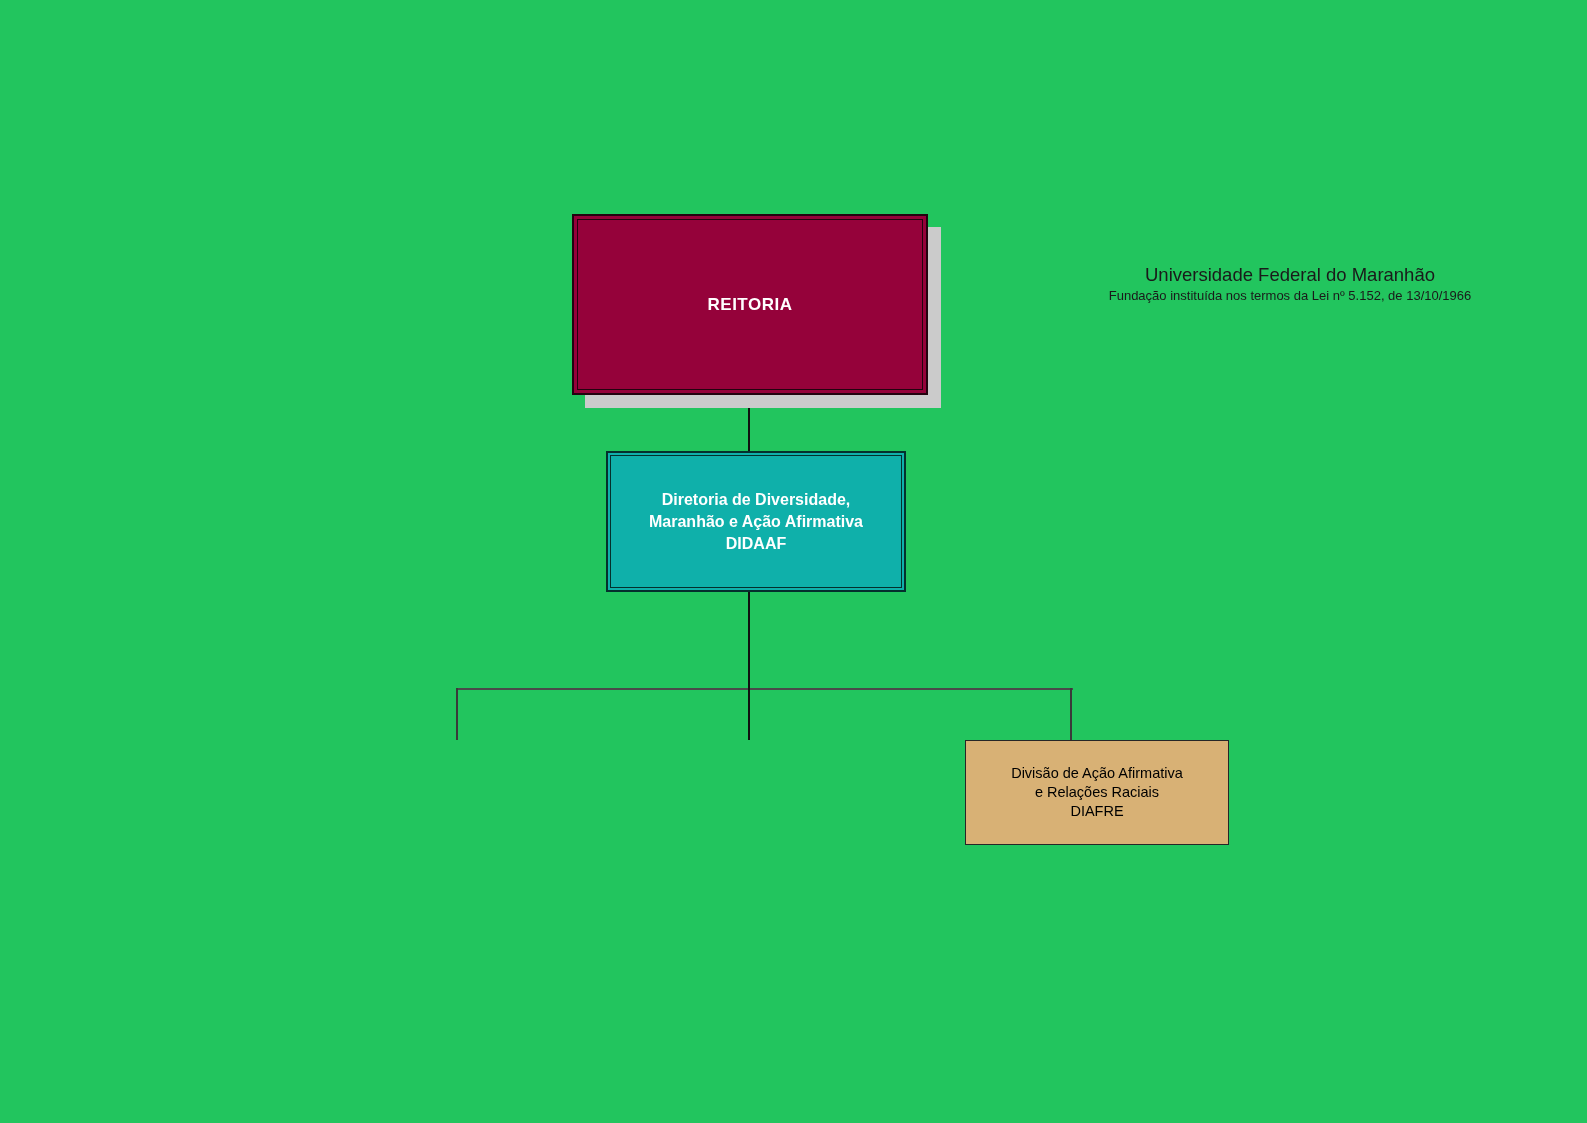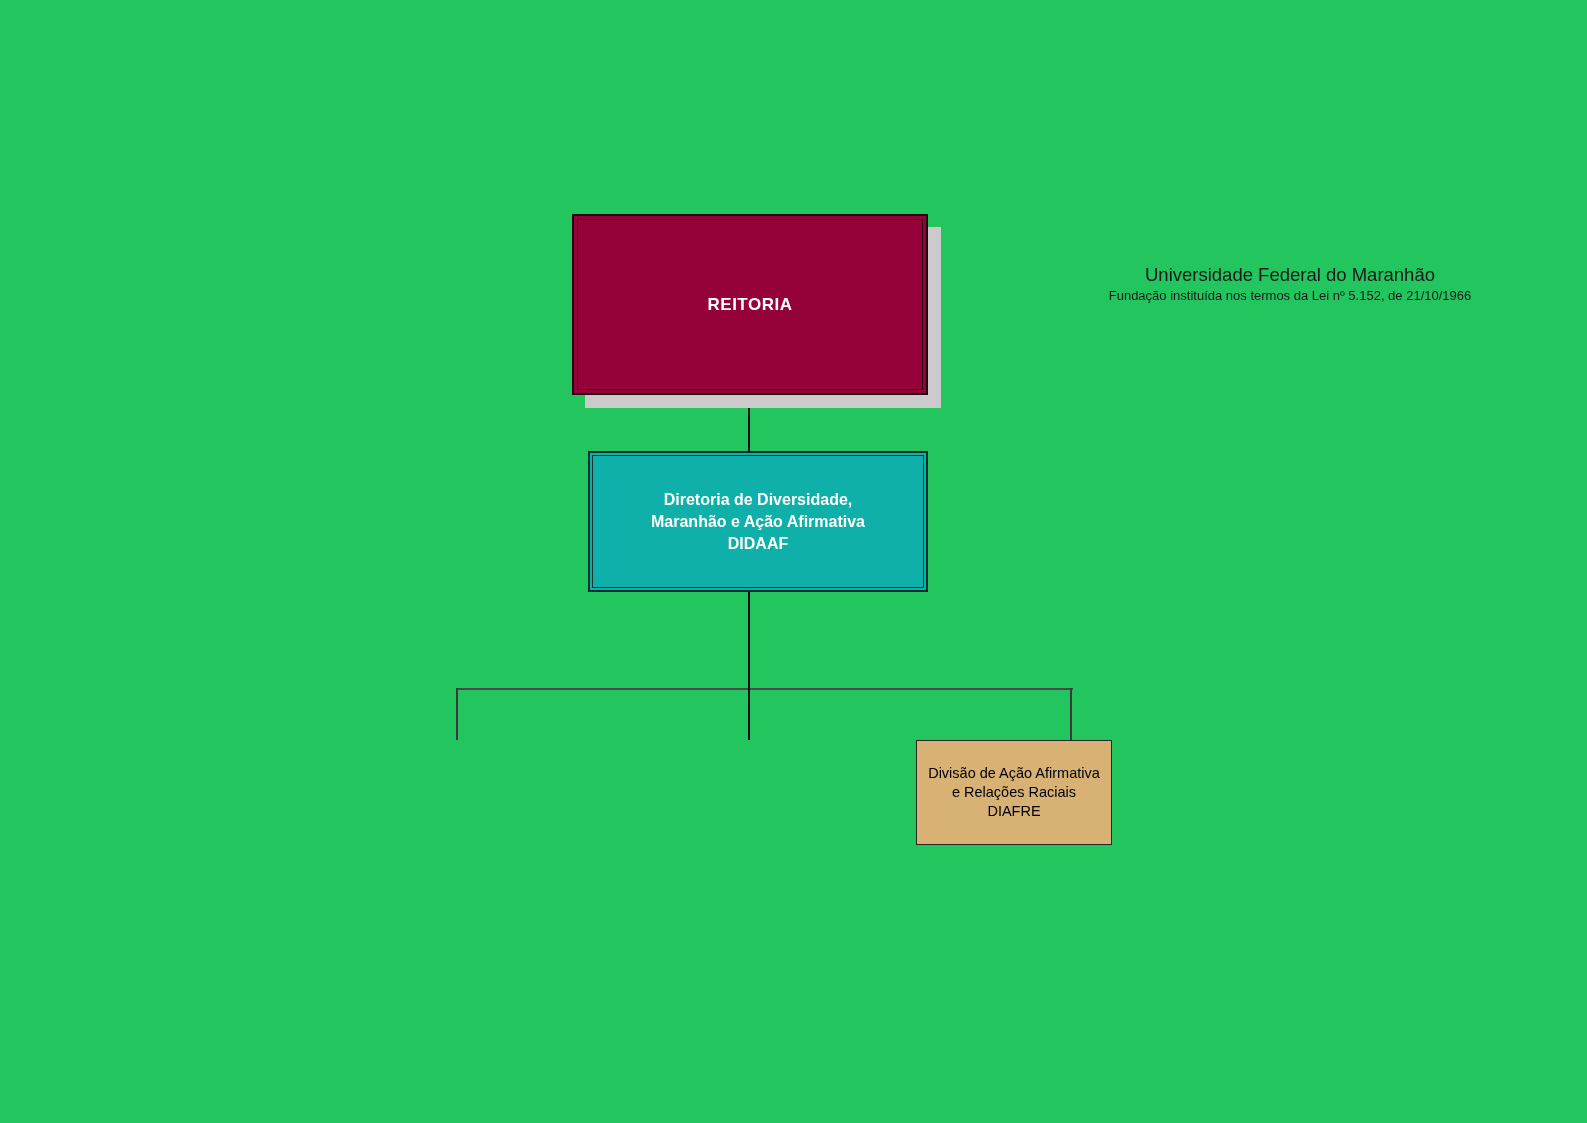--- a/index.html
+++ b/index.html
@@ -50,61 +50,61 @@
     padding: 3px;
     box-shadow: 13px 13px 0 0 #cbcbcb;
   }
   .box-root .inner { border: 1px solid #23030f; }
   .box-root .label {
     color: #ffffff; font-weight: bold; font-size: 17px; letter-spacing: .5px;
   }
 
   
   .box-director {
-    left: 588px; top: 451px; width: 340px; height: 141px;
+    left: 606px; top: 451px; width: 300px; height: 141px;
     border: 2px solid #04302d;
     padding: 2px;
   }
   .box-director .inner { border: 1px solid #04302d; }
   .box-director .label {
     color: #ffffff; font-weight: bold; font-size: 16px; line-height: 22px;
   }
 
   
   .box-unit {
     top: 740px; height: 105px;
     border: 1.5px solid #262626;
   }
   .box-unit .label {
     color: #000000; font-size: 14.5px; line-height: 19px;
   }
   .box-unit-0 { left: 336px; width: 230px; }
   .box-unit-1 { left: 634px; width: 230px; }
-  .box-unit-2 { left: 916px; width: 196px; }
+  .box-unit-2 { left: 965px; width: 264px; }
 
   
   .line { position: absolute; background: #3a3a3a; }
   .line.v { width: 2px; }
   .line.h { height: 2px; }
 
   .line-root-director { left: 748px; top: 395px; height: 56px; background:#111111; }
   .line-director-stem { left: 748px; top: 592px; height: 96px; background:#111111; }
   .line-branch        { left: 456px; top: 688px; width: 617px; background:#4a4a4a; }
   .line-drop-0        { left: 456px; top: 688px; height: 52px; }
   .line-drop-1        { left: 748px; top: 688px; height: 52px; background:#111111; }
   .line-drop-2        { left: 1070px; top: 688px; height: 52px; }
 </style>
 </head>
 <body>
 
 <div class="canvas">
 
   <div class="inst-header">
     <div class="inst-title">Universidade Federal do Maranhão</div>
-    <div class="inst-sub">Fundação instituída nos termos da Lei nº 5.152, de 21/10/1966</div>
+    <div class="inst-sub">Fundação instituída nos termos da Lei nº 5.152, de 13/10/1966</div>
   </div>
 
   <div class="line v line-root-director"></div>
   <div class="line v line-director-stem"></div>
   <div class="line h line-branch"></div>
   <div class="line v line-drop-0"></div>
   <div class="line v line-drop-1"></div>
   <div class="line v line-drop-2"></div>
 
   <div class="orgbox box-root" style="background-color: rgb(149, 2, 58);">

